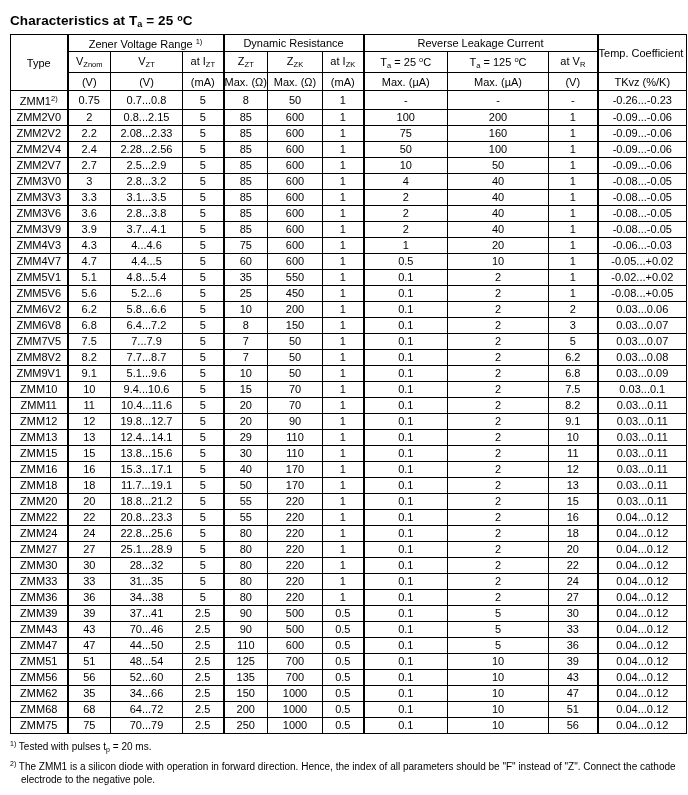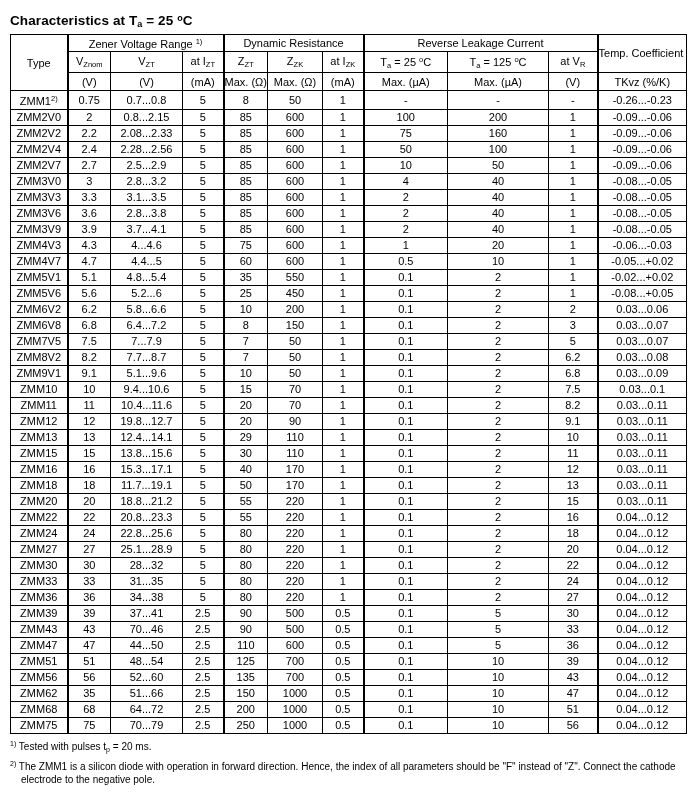--- a/index.html
+++ b/index.html
@@ -585,21 +585,21 @@
           <td>700</td>
           <td>0.5</td>
           <td class="gl">0.1</td>
           <td>10</td>
           <td>43</td>
           <td class="gl">0.04...0.12</td>
         </tr>
         <tr>
           <td class="type-cell">ZMM62</td>
           <td class="gl">35</td>
-          <td>51...66</td>
+          <td>34...66</td>
           <td>2.5</td>
           <td class="gl">150</td>
           <td>1000</td>
           <td>0.5</td>
           <td class="gl">0.1</td>
           <td>10</td>
           <td>47</td>
           <td class="gl">0.04...0.12</td>
         </tr>
         <tr>

